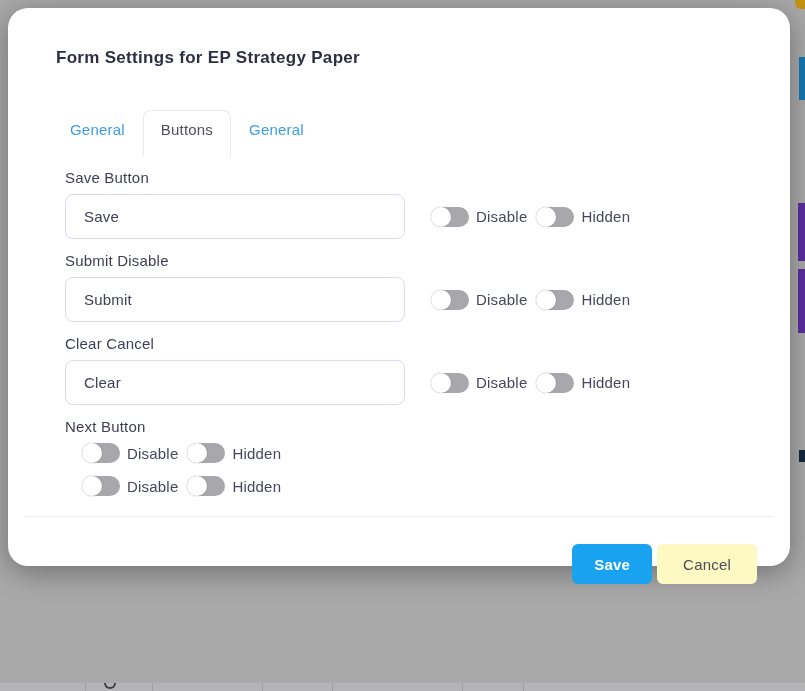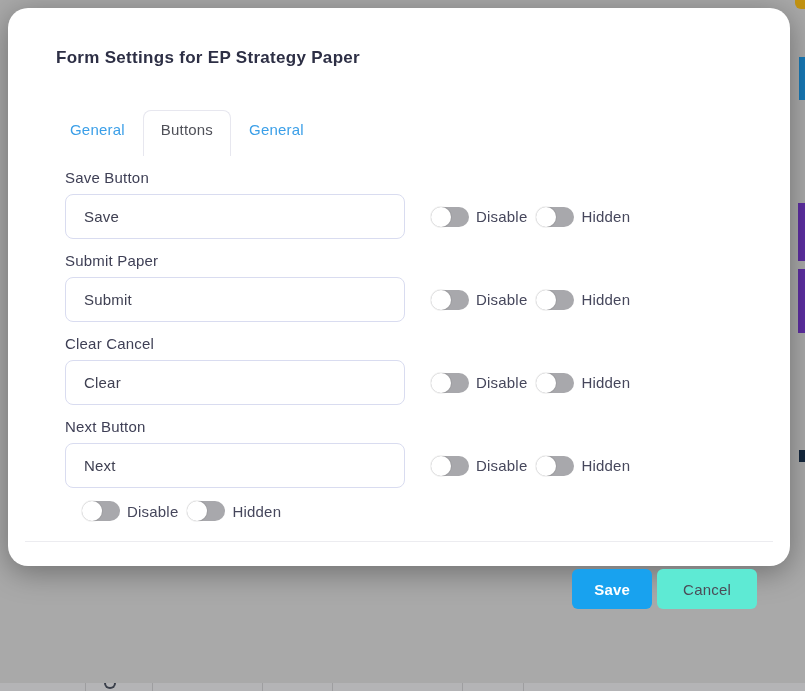--- a/index.html
+++ b/index.html
@@ -106,21 +106,21 @@
   }
   .btn {
     height: 40px;
     border: none; border-radius: 6px;
     font-family: "Liberation Sans", "DejaVu Sans", sans-serif;
     font-size: 15px;
     cursor: pointer;
     letter-spacing: .2px;
   }
   .btn-save { background: #18a2ef; color: #ffffff; font-weight: 700; padding: 0 22px; }
-  .btn-cancel { background: #5eead4; color: #4b4c58; padding: 0 26px; }
+  .btn-cancel { background: #fef9c3; color: #4b4c58; padding: 0 26px; }
 </style>
 </head>
 <body>
 
 <div class="bg-frag frag-gold"></div>
 <div class="bg-frag frag-blue"></div>
 <div class="bg-frag frag-purple1"></div>
 <div class="bg-frag frag-purple2"></div>
 <div class="bg-frag frag-dark"></div>
 <div class="bg-frag frag-bottomband">
@@ -161,21 +161,21 @@
         <div class="toggle-group second">
           <div class="toggle">
               <div class="knob"></div>
             </div>
           <span class="toggle-label">Hidden</span>
         </div>
       </div>
     </div>
 
     <div class="form-row">
-      <div class="row-label">Submit Paper</div>
+      <div class="row-label">Submit Disable</div>
       <div class="row-line">
         <input class="text-input" type="text" value="Submit" style="">
         <div class="toggle-group">
           <div class="toggle">
               <div class="knob"></div>
             </div>
           <span class="toggle-label">Disable</span>
         </div>
         <div class="toggle-group second">
           <div class="toggle">
@@ -201,21 +201,20 @@
               <div class="knob"></div>
             </div>
           <span class="toggle-label">Hidden</span>
         </div>
       </div>
     </div>
 
     <div class="form-row">
       <div class="row-label">Next Button</div>
       <div class="row-line">
-        <input class="text-input" type="text" value="Next" style="">
         <div class="toggle-group">
           <div class="toggle">
               <div class="knob"></div>
             </div>
           <span class="toggle-label">Disable</span>
         </div>
         <div class="toggle-group second">
           <div class="toggle">
               <div class="knob"></div>
             </div>

